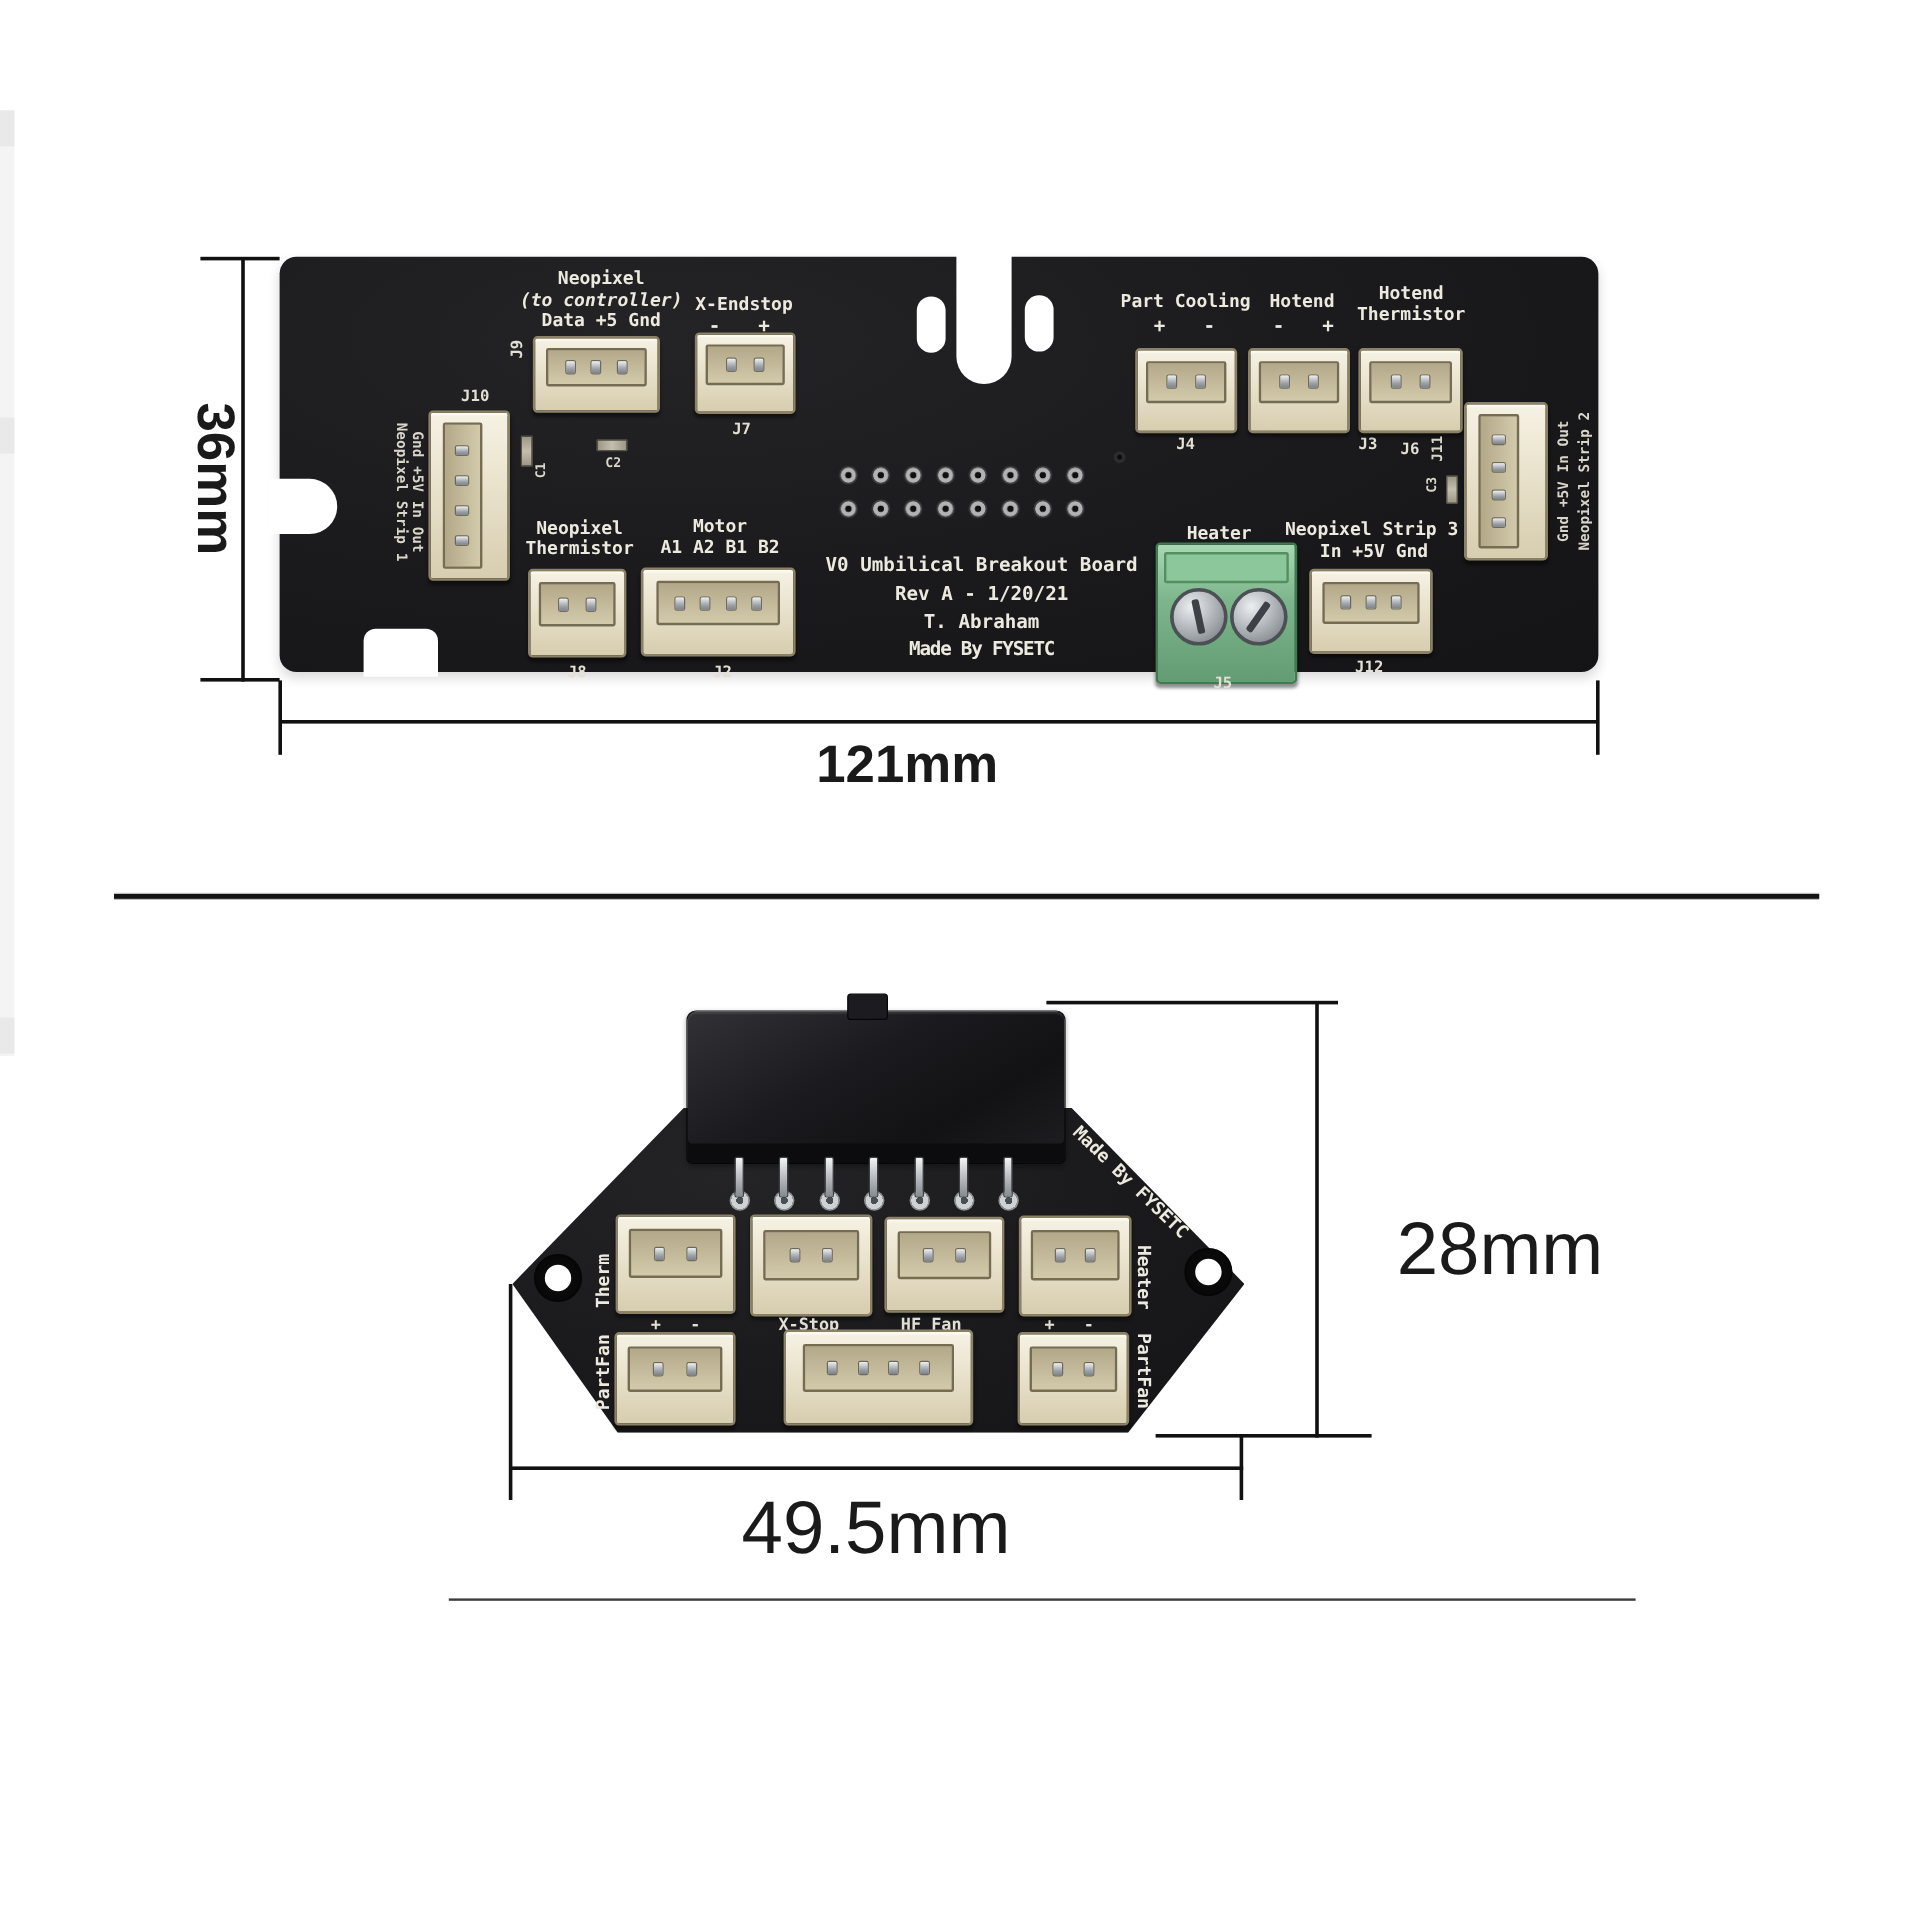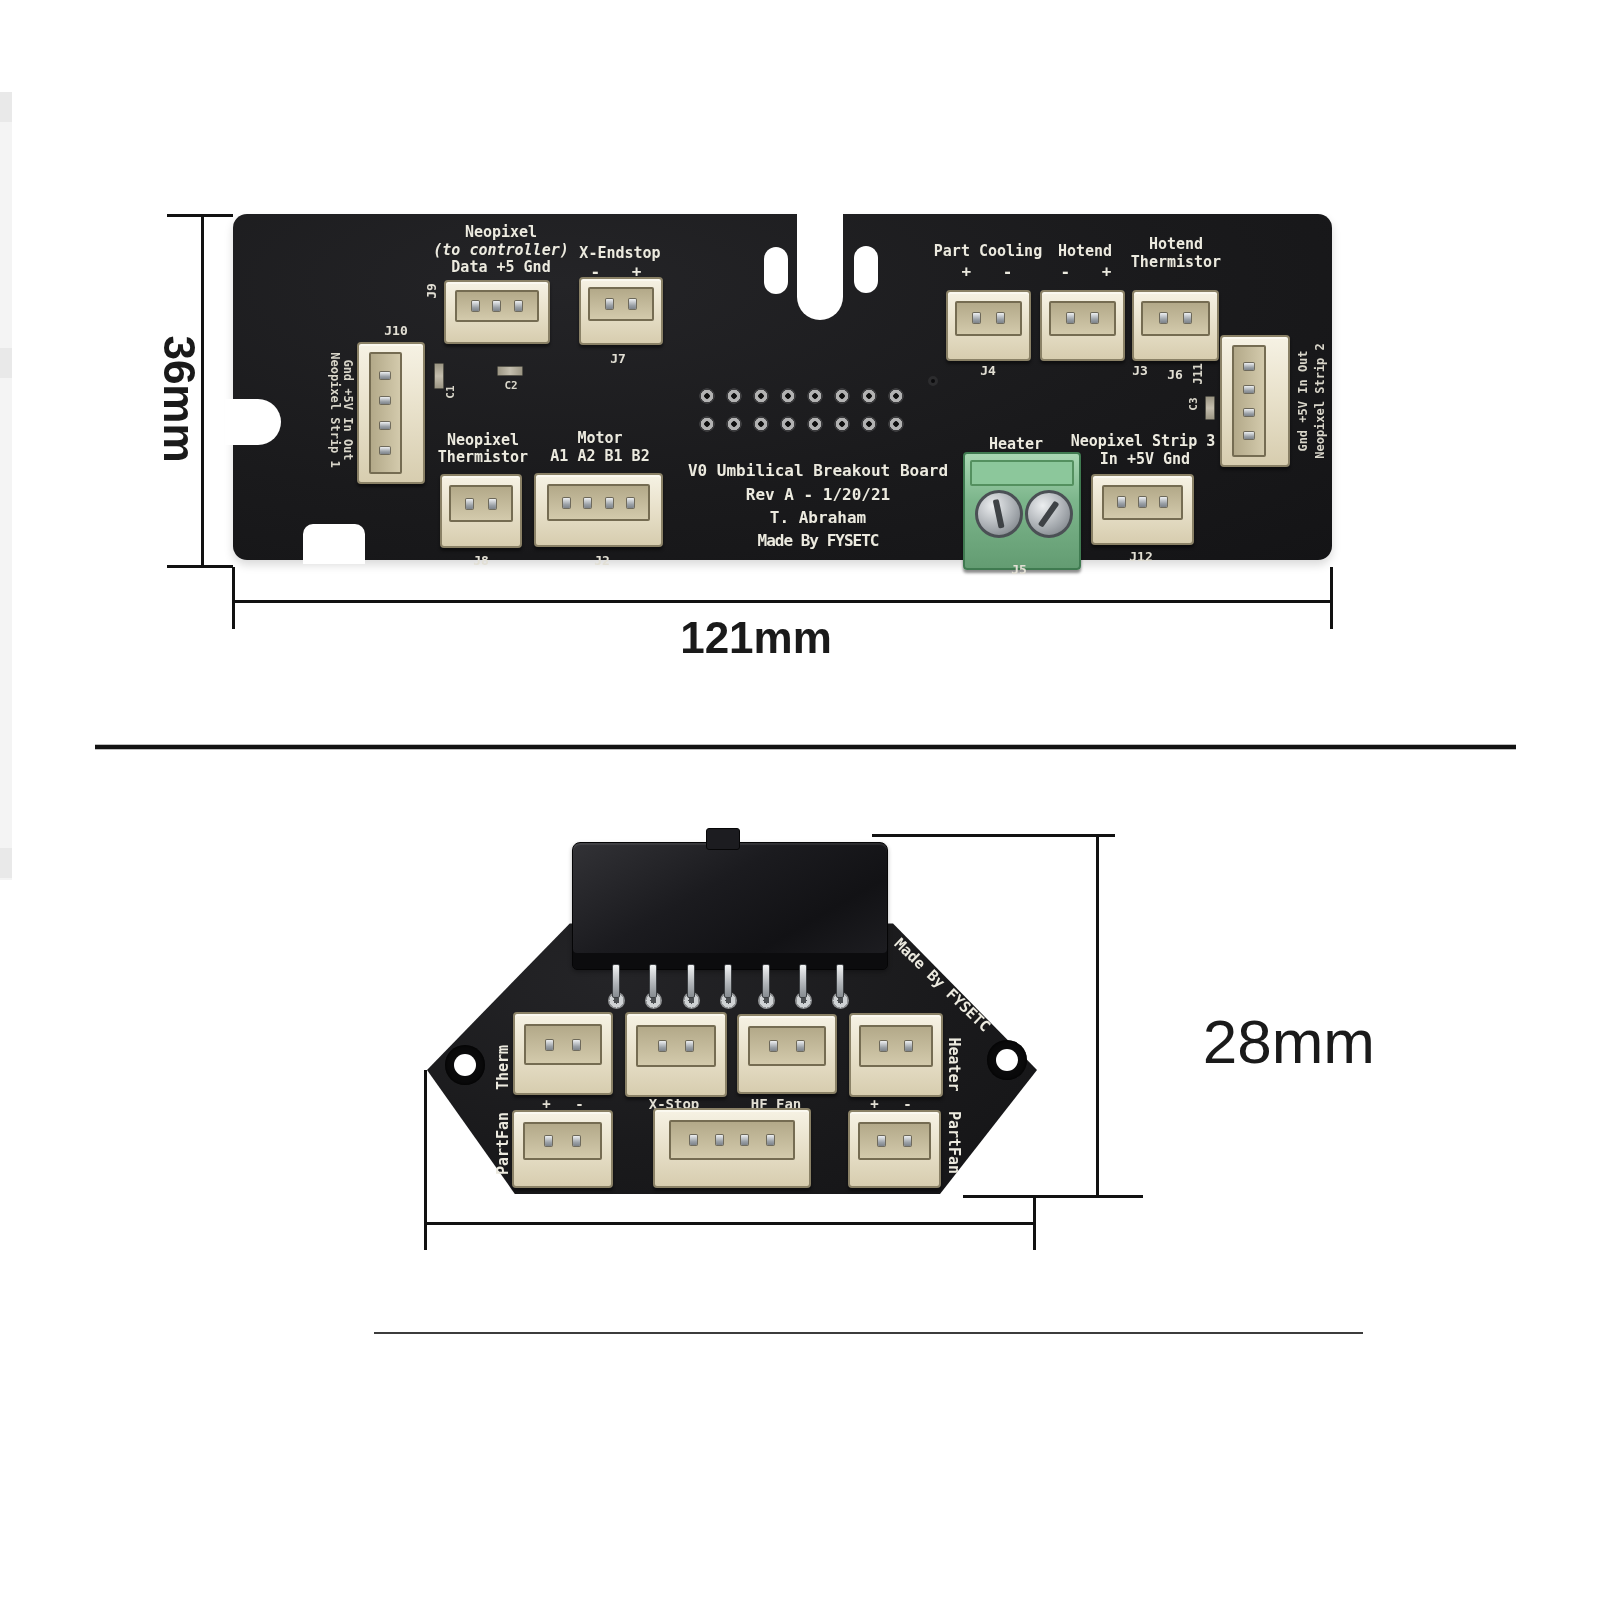--- a/index.html
+++ b/index.html
@@ -309,21 +309,22 @@
   </div>
 
   <div class="abs silk rotn90" style="left:458px;top:1059px;width:90px;">Therm</div>
   <div class="abs silk rotn90" style="left:448px;top:1135px;width:110px;">PartFan</div>
   <div class="abs silk rot90" style="left:908px;top:1056px;width:90px;">Heater</div>
   <div class="abs silk rot90" style="left:898px;top:1134px;width:110px;">PartFan</div>
 
   <div class="abs dimline" style="left:872px;top:834px;width:243px;height:3px;"></div>
   <div class="abs dimline" style="left:1096px;top:836px;width:3px;height:362px;"></div>
   <div class="abs dimline" style="left:963px;top:1195px;width:180px;height:3px;"></div>
-  <div class="abs dimtext dim-lg" style="left:1125px;top:1006px;width:250px;text-align:right;">28mm</div>
+  <div class="abs dimtext dim-lg" style="left:1125px;top:1006px;width:250px;text-align:center;">28mm</div>
 
   <div class="abs dimline" style="left:424px;top:1070px;width:3px;height:180px;"></div>
   <div class="abs dimline" style="left:1033px;top:1195px;width:3px;height:55px;"></div>
   <div class="abs dimline" style="left:425px;top:1222px;width:611px;height:3px;"></div>
+  <div class="abs dimtext dim-lg" style="left:580px;top:1238px;width:300px;">49.5mm</div>
 
   <div class="abs" style="left:374px;top:1332px;width:989px;height:2px;background:#3c3c3c;"></div>
 
 </div>
 
 </body></html>

